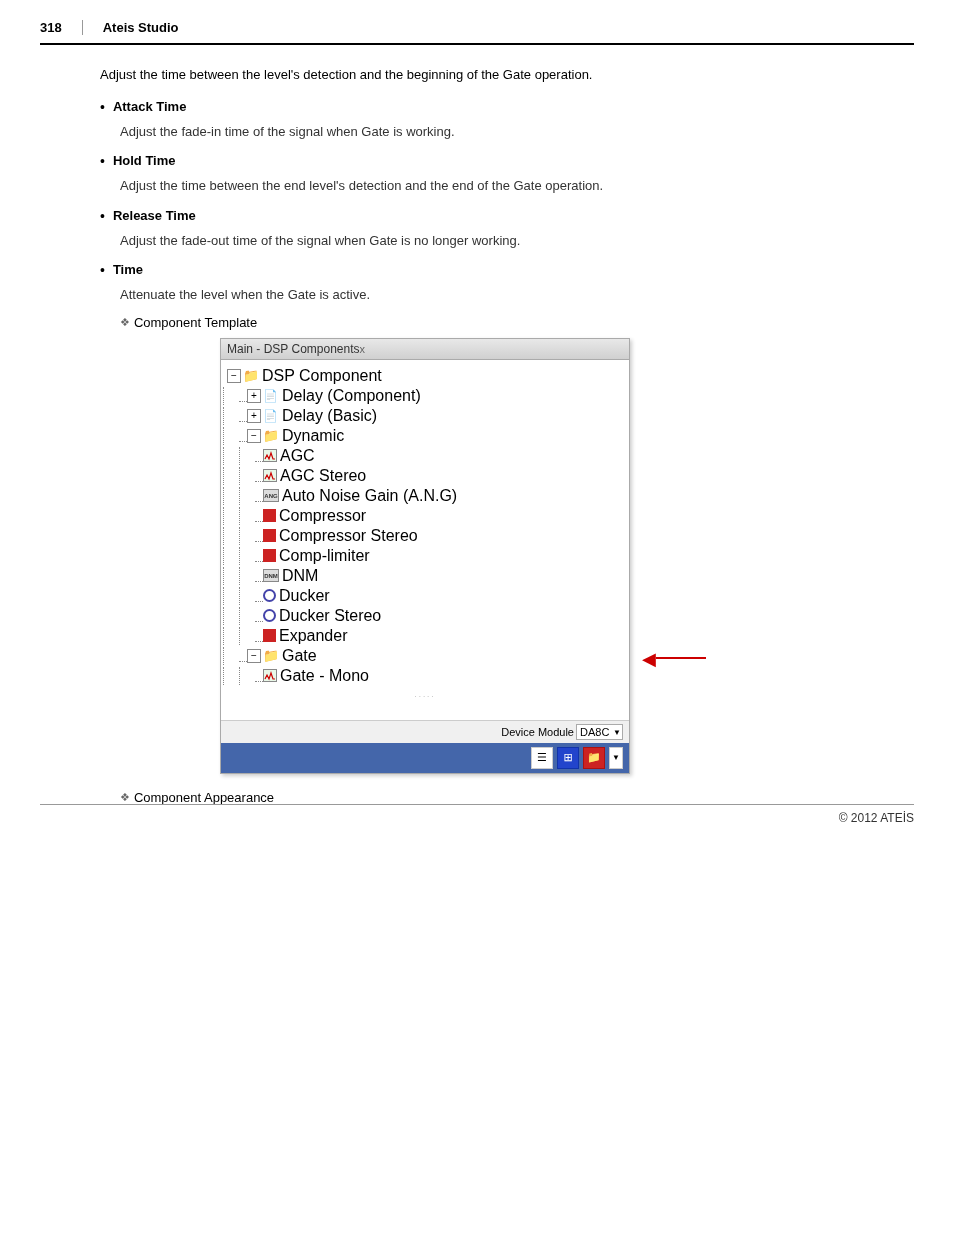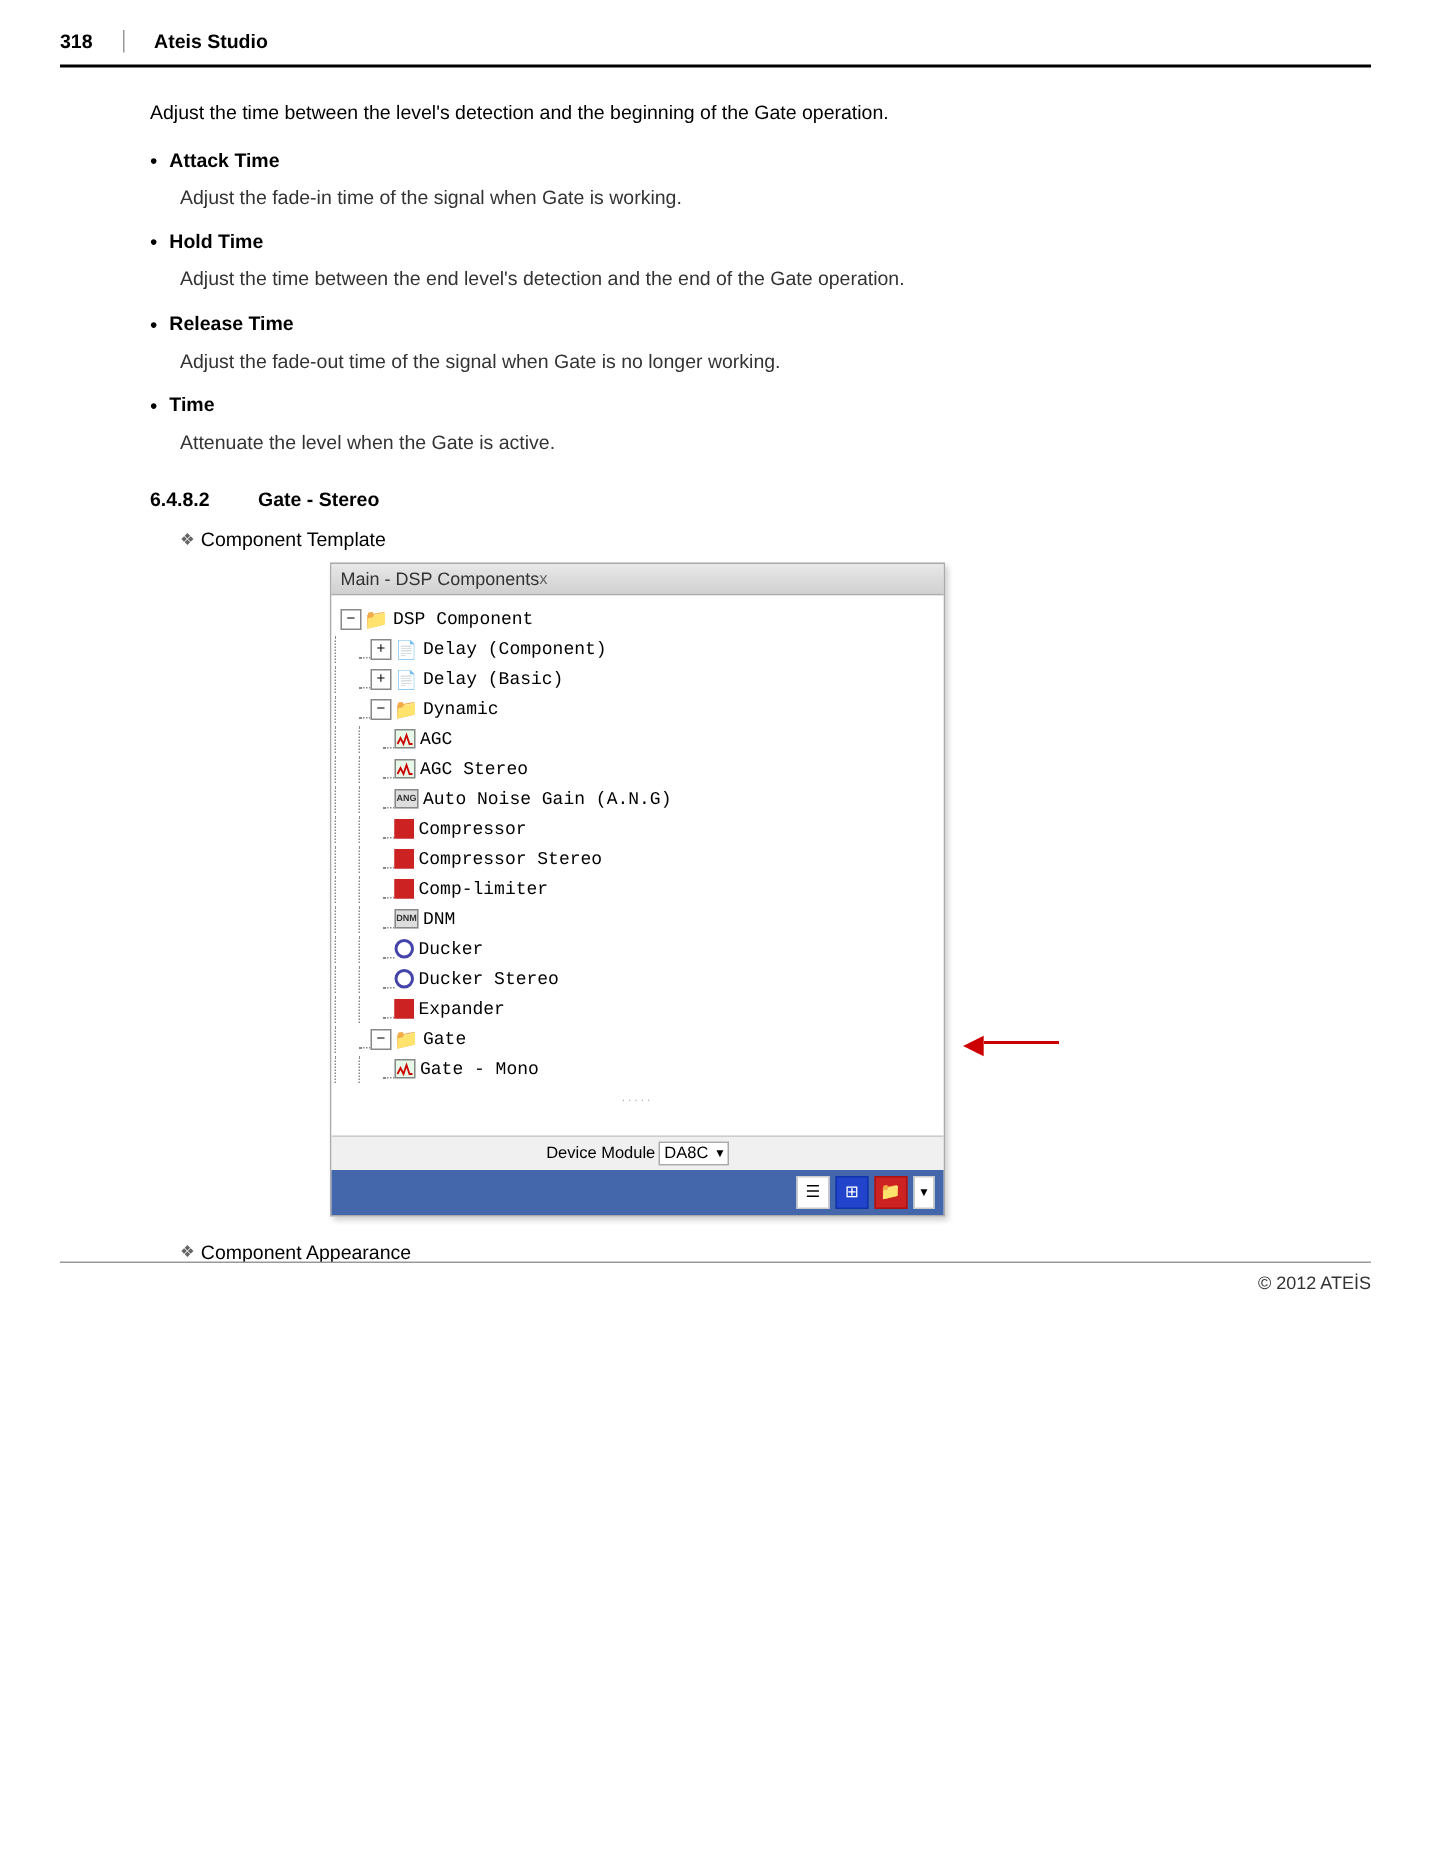--- a/index.html
+++ b/index.html
@@ -174,22 +174,21 @@
     .tree-icon {
       width: 16px;
       height: 16px;
       margin-right: 3px;
       flex-shrink: 0;
       display: inline-flex;
       align-items: center;
       justify-content: center;
     }
     .tree-label {
-      font-size: 12px;
-      font-family: Liberation Mono, monospace;
+      font-size: 16px;
     }
 
     
     .icon-folder {
       color: #e8a020;
       font-size: 13px;
     }
     .icon-page {
       color: #6080c0;
       font-size: 12px;
@@ -199,21 +198,21 @@
       width: 16px;
     }
 
     
     .dsp-bottom {
       background: #f0f0f0;
       border-top: 1px solid #ccc;
       padding: 3px 6px;
       display: flex;
       align-items: center;
-      justify-content: center;
+      justify-content: flex-end;
     }
     .device-module {
       display: flex;
       align-items: center;
       font-size: 11px;
     }
     .device-select {
       font-size: 11px;
       border: 1px solid #aaa;
       background: #fff;
@@ -352,24 +351,20 @@
     </div>
 
     <div class="bullet-section">
       <div class="bullet-item">
         <span class="bullet-dot">•</span>
         <span class="bullet-label">Time</span>
       </div>
       <div class="bullet-desc">Attenuate the level when the Gate is active.</div>
     </div>
 
-    <div class="section-heading">
-      <span class="section-number">6.4.8.2</span>
-      <span class="section-name">Gate - Stereo</span>
-    </div>
 
     <div class="component-label">
       <span class="diamond-icon">❖</span>
       <span class="component-label-text">Component Template</span>
     </div>
 
     <div style="display:flex; align-items:flex-start; margin-left:60px;">
       <div class="dsp-window">
 
         <div class="dsp-titlebar">

